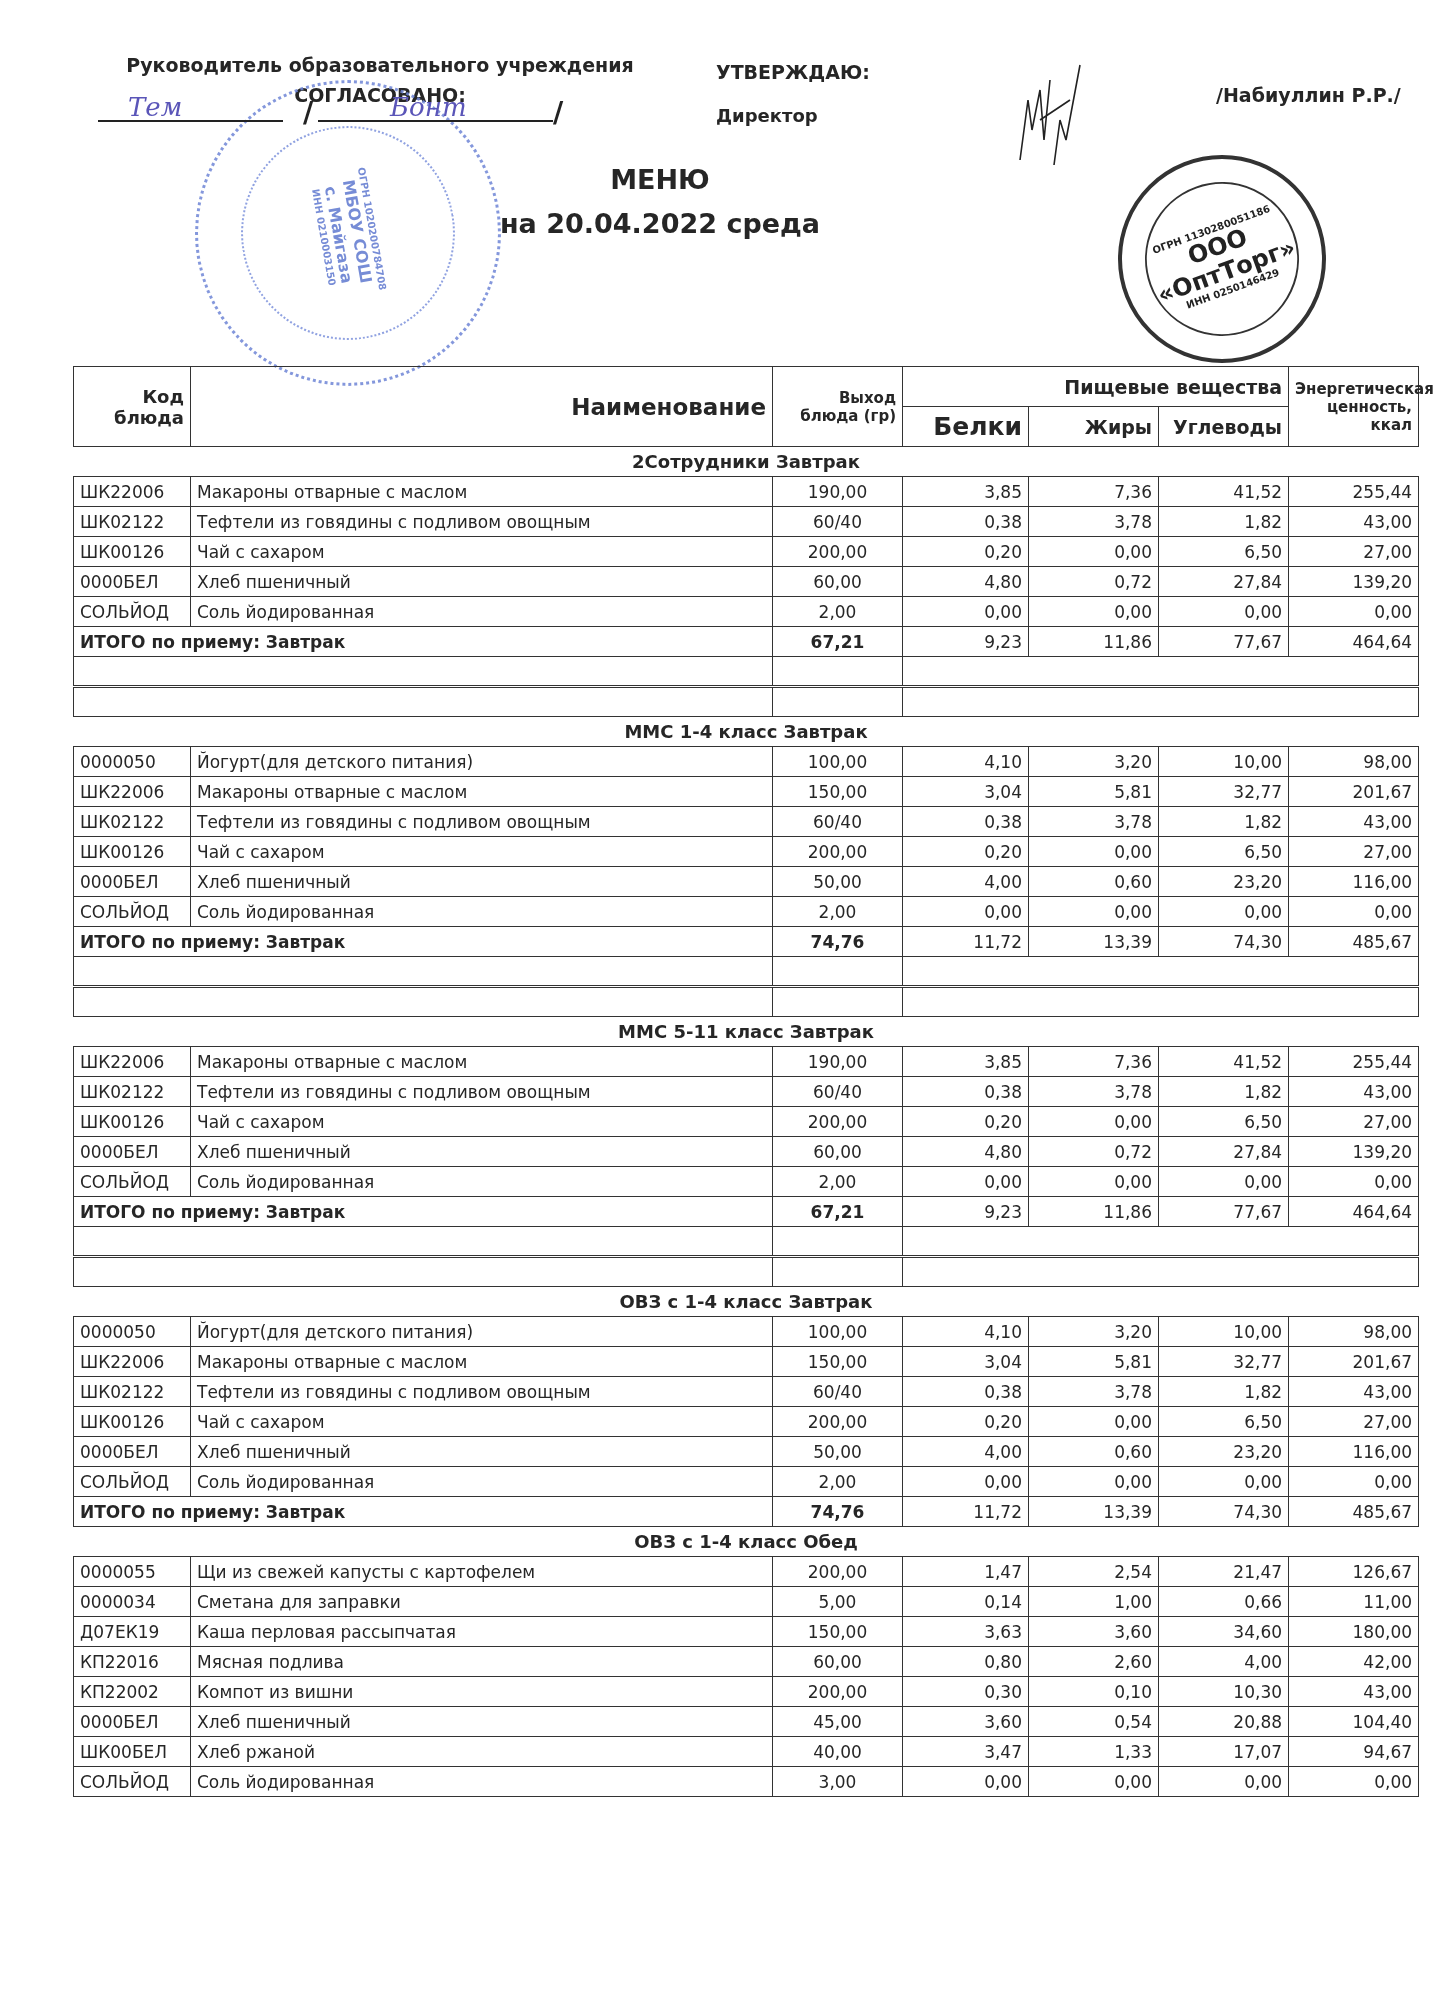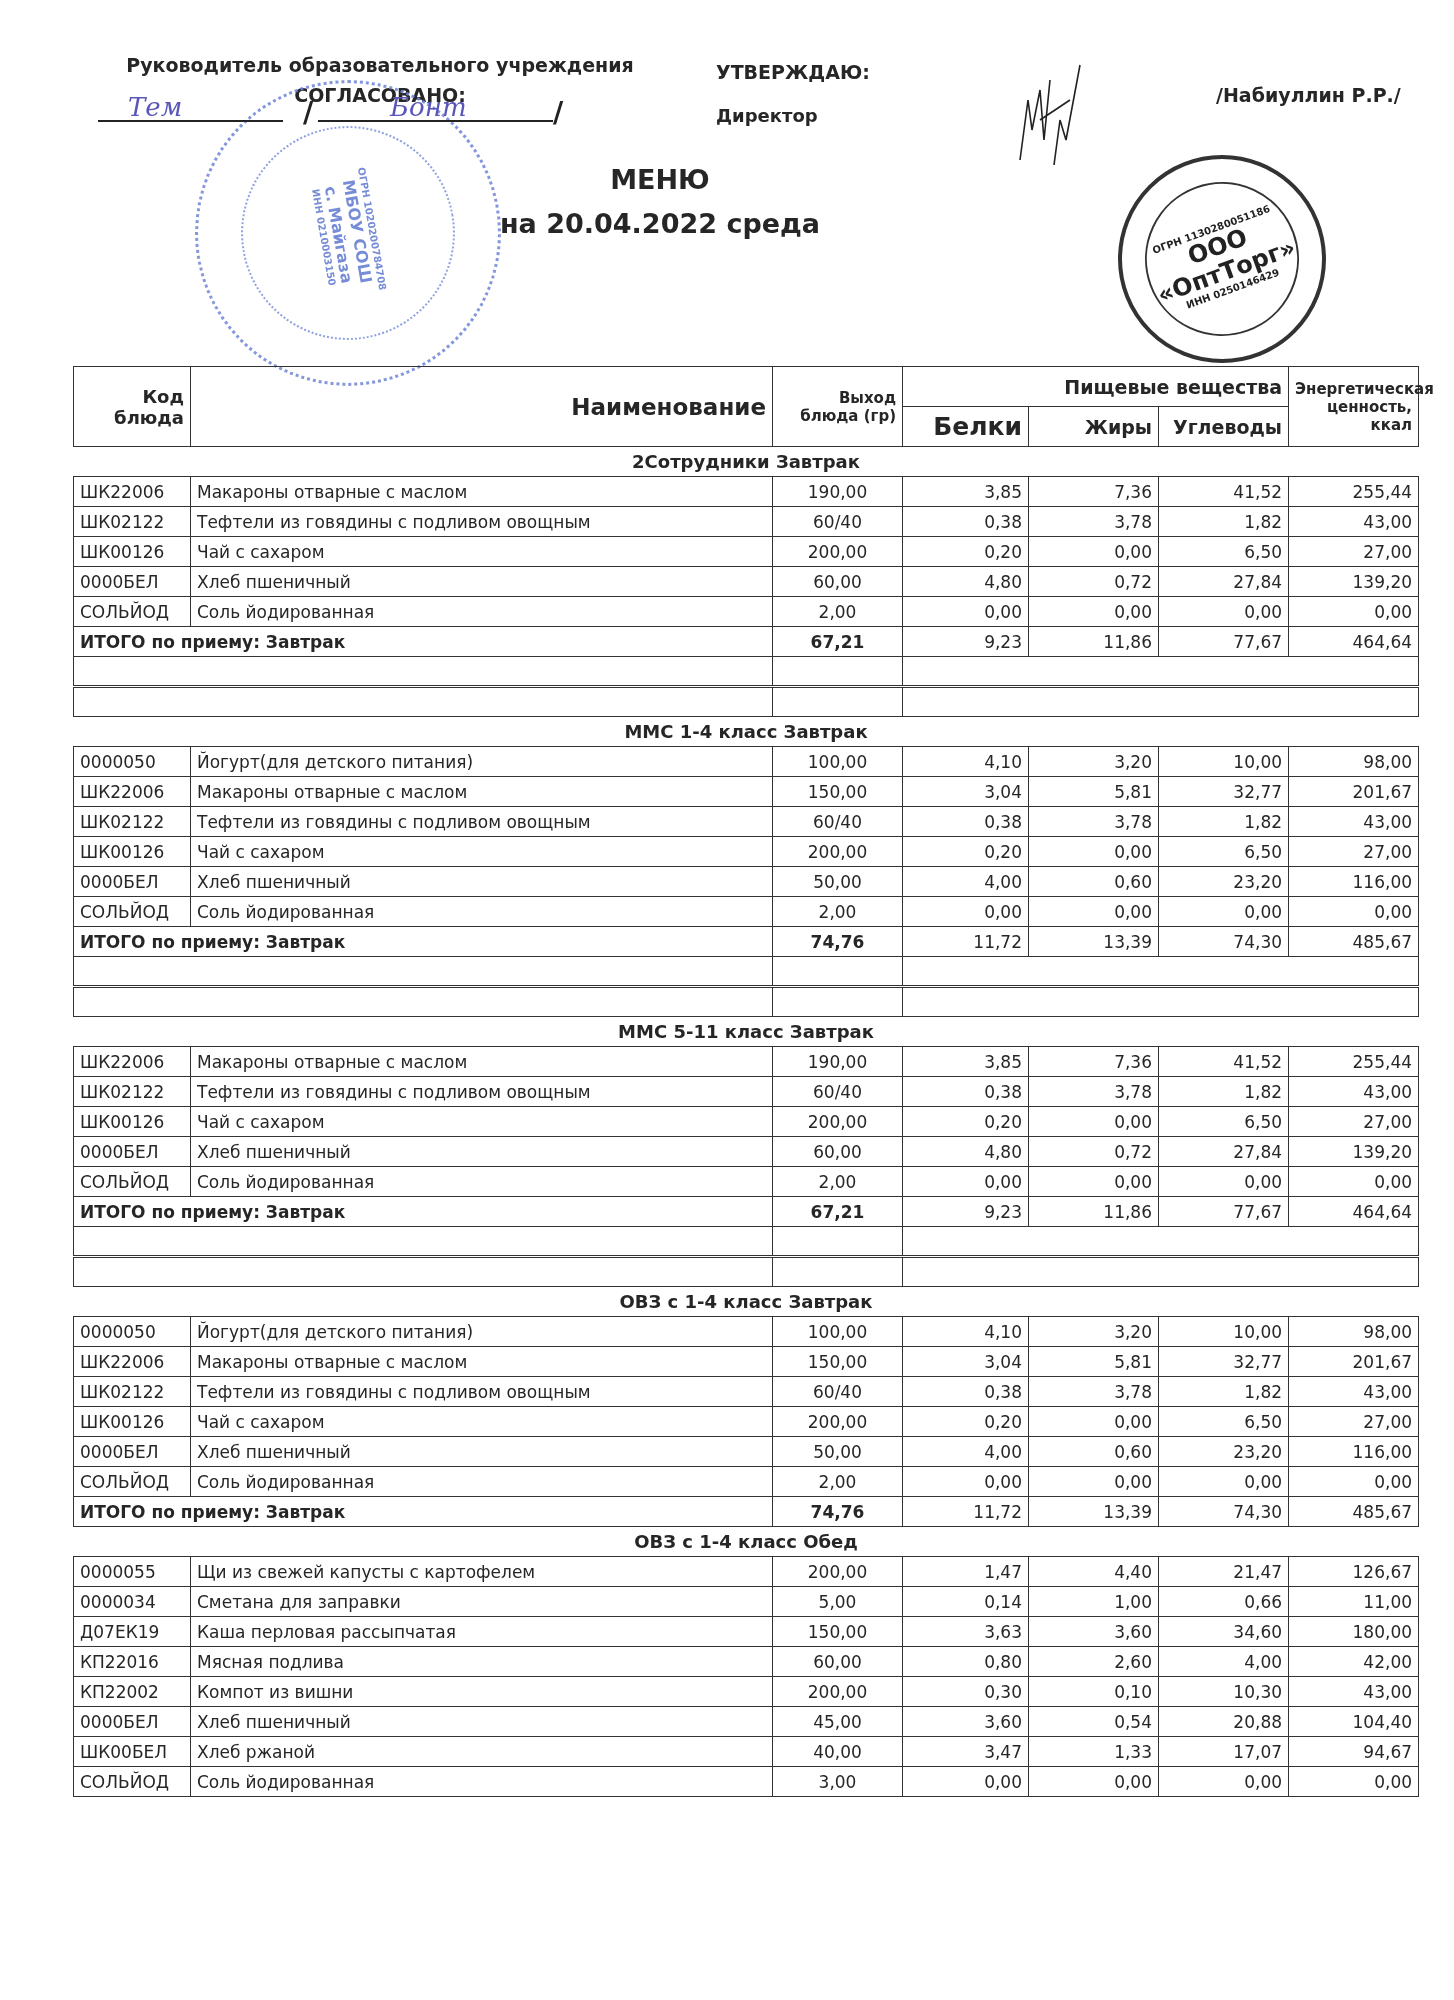--- a/index.html
+++ b/index.html
@@ -388,21 +388,21 @@
         <td class="num">485,67</td>
       </tr>
       <tr>
         <td colspan="7" class="section-title">ОВЗ с 1-4 класс Обед</td>
       </tr>
       <tr>
         <td>0000055</td>
         <td>Щи из свежей капусты с картофелем</td>
         <td class="yield">200,00</td>
         <td class="num">1,47</td>
-        <td class="num">4,40</td>
+        <td class="num">2,54</td>
         <td class="num">21,47</td>
         <td class="num">126,67</td>
       </tr>
       <tr>
         <td>0000034</td>
         <td>Сметана для заправки</td>
         <td class="yield">5,00</td>
         <td class="num">0,14</td>
         <td class="num">1,00</td>
         <td class="num">0,66</td>

